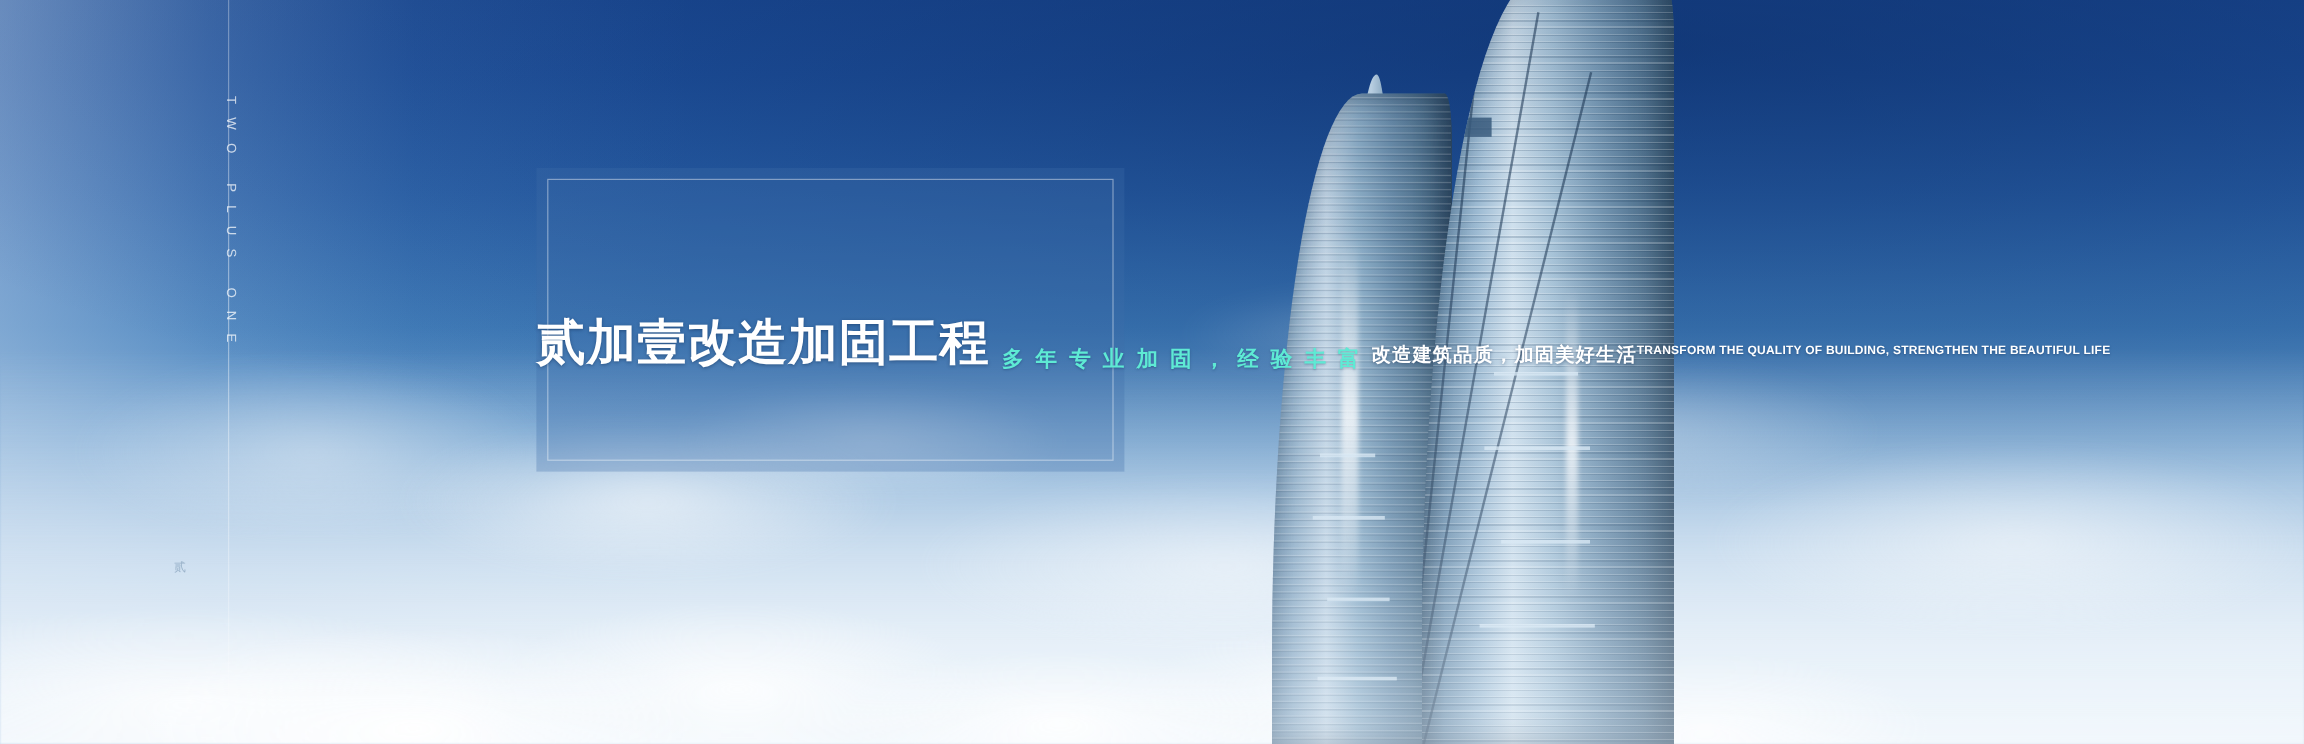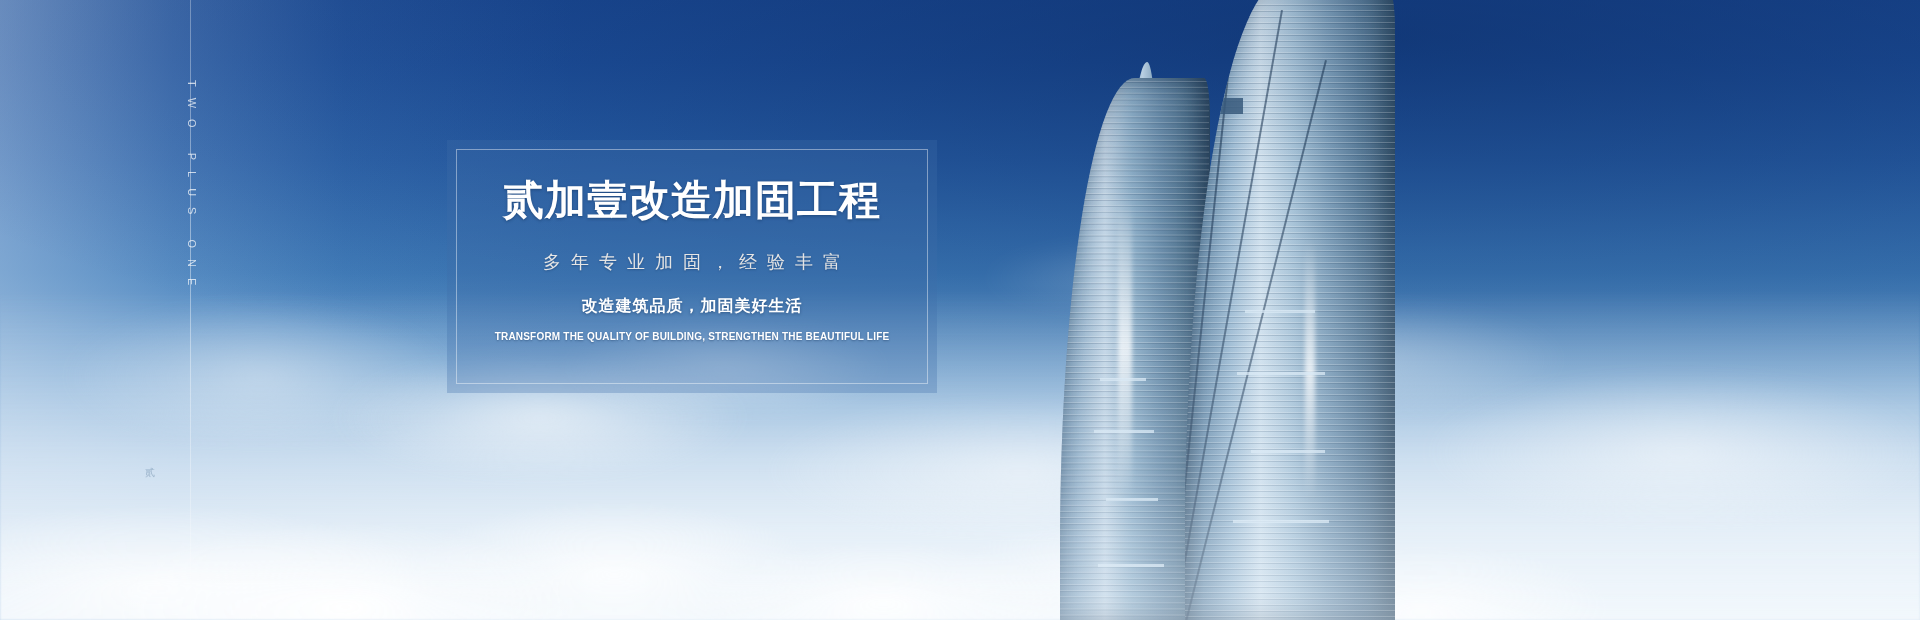--- a/index.html
+++ b/index.html
@@ -243,41 +243,41 @@
     top: 9px;
     right: 9px;
     bottom: 9px;
     border: 1px solid rgba(255,255,255,0.42);
     pointer-events: none;
   }
   .panel-content {
     position: relative;
     height: 100%;
     display: flex;
-    flex-direction: column;
+    flex-direction: row;
     align-items: center;
     justify-content: flex-start;
     padding-top: 38px;
     box-sizing: border-box;
   }
 
   .title-cn {
     font-size: 41px;
     font-weight: 700;
     color: #ffffff;
     letter-spacing: 1px;
     line-height: 1.12;
     text-shadow: 0 1px 3px rgba(12,38,76,0.45);
     white-space: nowrap;
   }
   .sub-cn {
     margin-top: 26px;
     font-size: 18px;
-    font-weight: 400;
-    color: #e5e5e5;
+    font-weight: 700;
+    color: #5eead4;
     letter-spacing: 10px;
     text-indent: 10px;
     white-space: nowrap;
     text-shadow: 0 1px 2px rgba(12,38,76,0.35);
   }
   .slogan-cn {
     margin-top: 22px;
     font-size: 16px;
     font-weight: 700;
     color: #ffffff;

